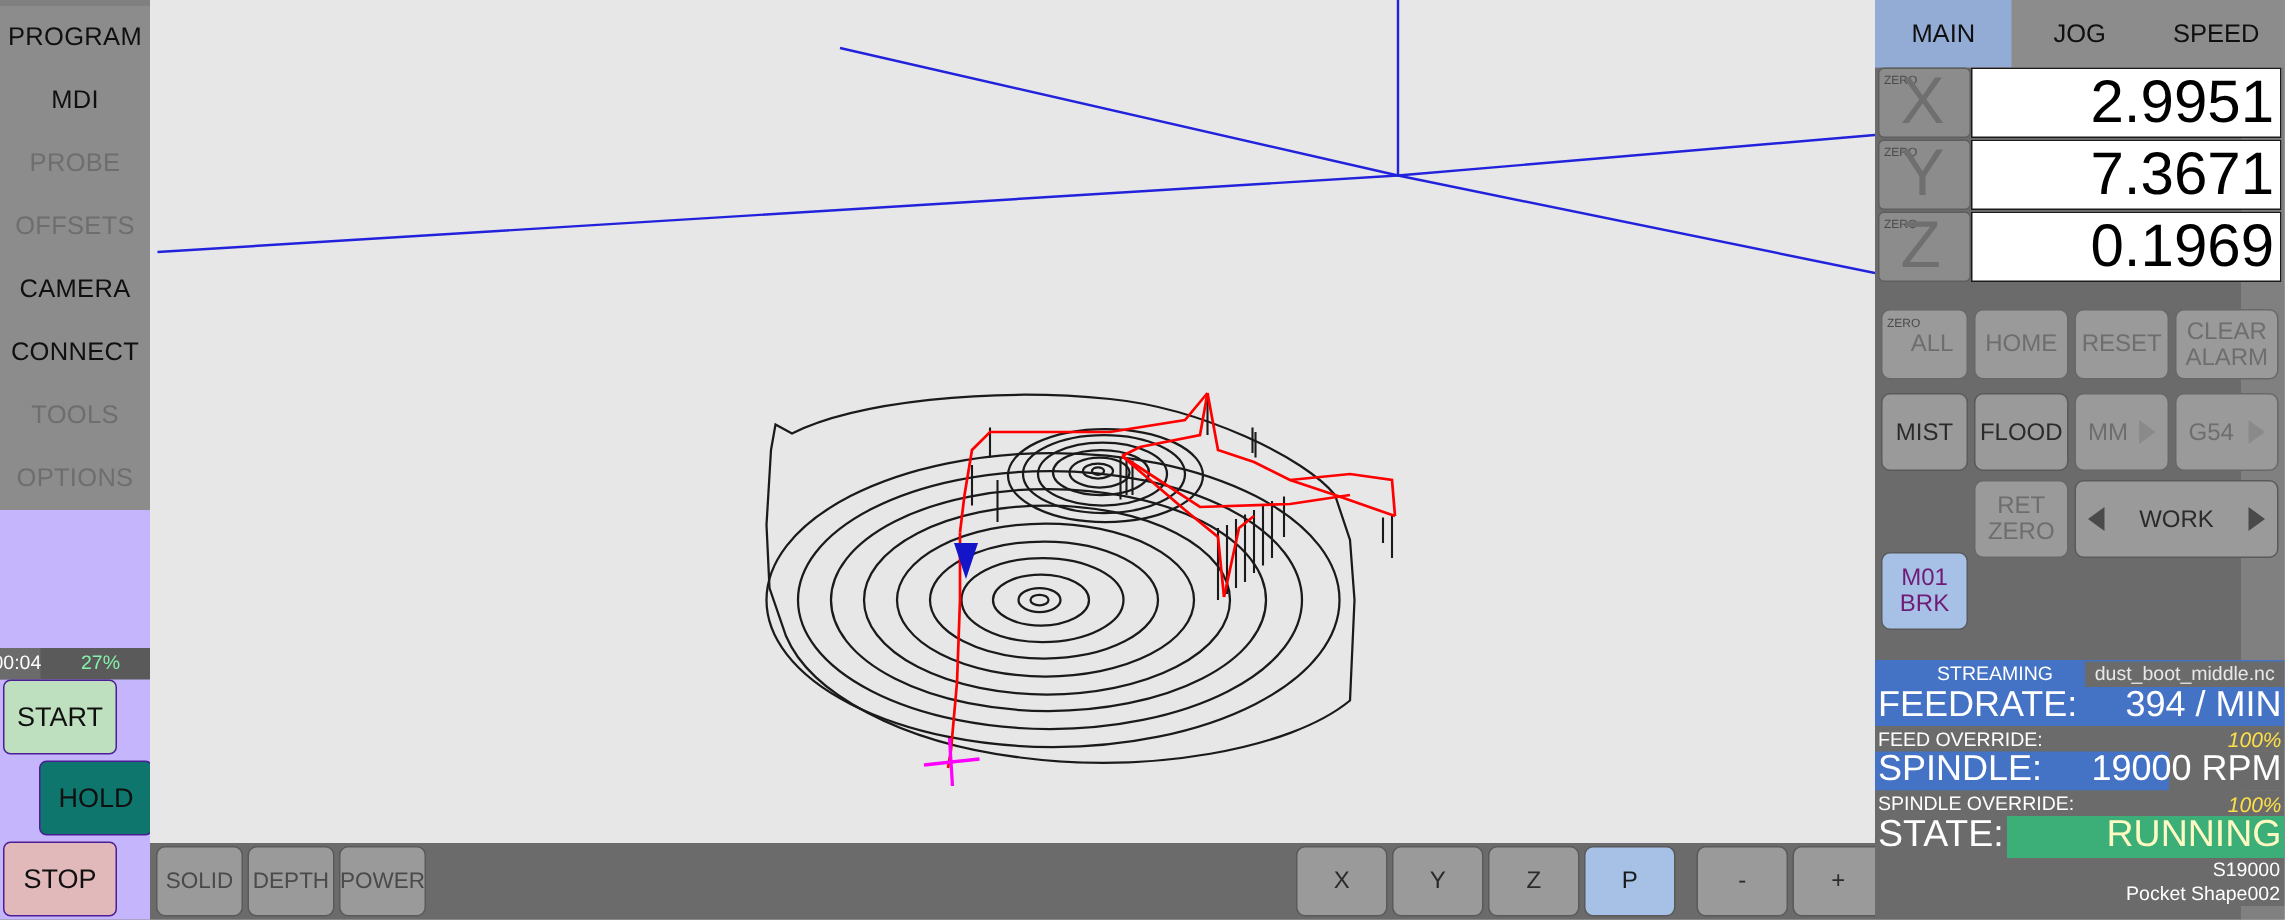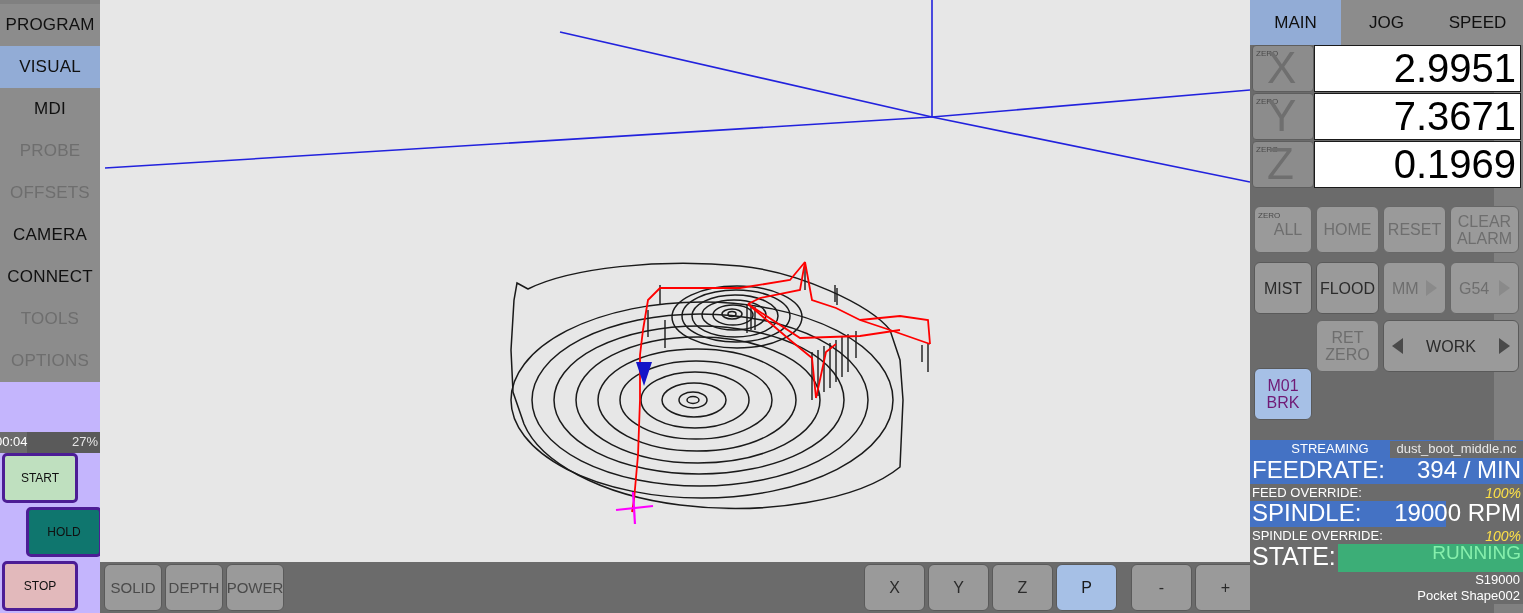--- a/index.html
+++ b/index.html
@@ -42,31 +42,31 @@
   }
   #progress-fill {
     position: absolute; left: 0; top: 0; height: 100%;
     background: #6b6b6b;
   }
   #progress-time {
     position: absolute; left: -5px; top: 2px;
     font-size: 13px; color: #ffffff;
   }
   #progress-pct {
-    position: absolute; right: 2px; top: 2px;
-    font-size: 13px; color: #e5e5e5;
+    position: absolute; right: 20px; top: 2px;
+    font-size: 13px; color: #86efac;
   }
 
   .big-btn {
     position: absolute; left: 2px;
     width: 76px; height: 50px;
-    border: 3px solid #4c1d95;
+    border: 1px solid #4c1d95;
     border-radius: 5px;
     display: flex; align-items: center; justify-content: center;
-    font-size: 12px; color: #101010;
+    font-size: 18px; color: #101010;
     user-select: none;
   }
   #btn-start { top: 453px; background: #bfe0bf; }
   #btn-hold  { top: 507px; background: #0f766e; margin-left: 24px; }
   #btn-stop  { top: 561px; background: #e2b9bb; }
 
   
   #viewport {
     position: absolute; left: 100px; top: 0;
     width: 1150px; height: 562px;
@@ -214,41 +214,40 @@
   .st-sm { height: 17px; background: #6b6b6b; position: relative; }
   .st-sm .k { position: absolute; left: 2px; top: 1px; font-size: 13px; color: #ffffff; }
   .st-sm .v { position: absolute; right: 2px; top: 1px; font-size: 14px; color: #fde047; font-style: italic; }
 
   #row-state { height: 28px; background: #6b6b6b; position: relative; }
   #row-state .bar {
     position: absolute; left: 88px; top: 0; right: 0; height: 28px;
     background: #3cae77;
   }
   #row-state .k { position: absolute; left: 2px; top: -2px; font-size: 25px; color: #ffffff; }
-  #row-state .v { position: absolute; right: 2px; top: -2px; font-size: 19px; color: #86efac; }
+  #row-state .v { position: absolute; right: 2px; top: -2px; font-size: 25px; color: #fef9c3; }
 
   .gcode-line {
     height: 16px;
     text-align: right;
     padding-right: 3px;
     font-size: 13px;
     color: #ffffff;
     background: #6b6b6b;
     white-space: nowrap;
     overflow: hidden;
   }
 </style>
 </head>
 <body>
 
 <div id="app">
 
   <div id="sidebar">
     <div class="nav-item">PROGRAM</div>
-    <div class="nav-item active">VISUAL</div>
     <div class="nav-item">MDI</div>
     <div class="nav-item disabled">PROBE</div>
     <div class="nav-item disabled">OFFSETS</div>
     <div class="nav-item">CAMERA</div>
     <div class="nav-item">CONNECT</div>
     <div class="nav-item disabled">TOOLS</div>
     <div class="nav-item disabled">OPTIONS</div>
   </div>
 
   <div id="progress-row">

